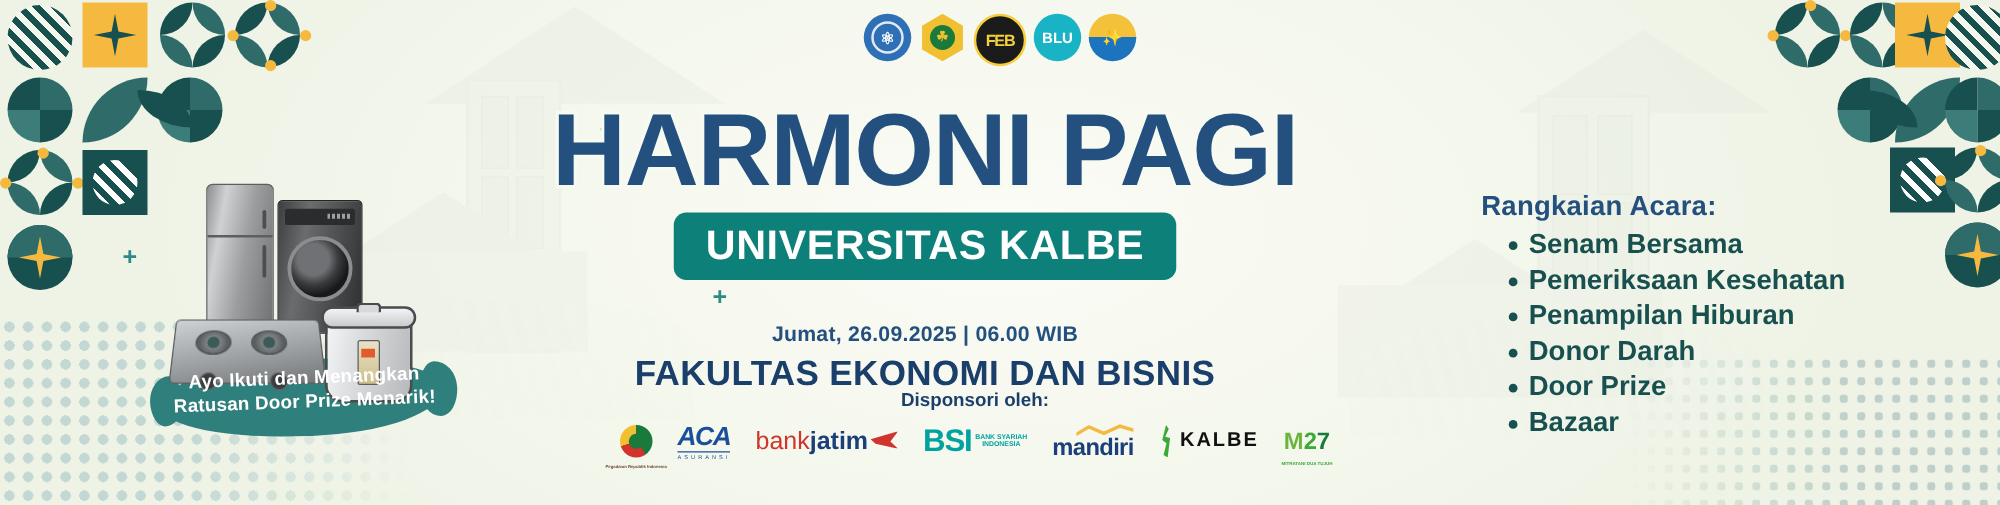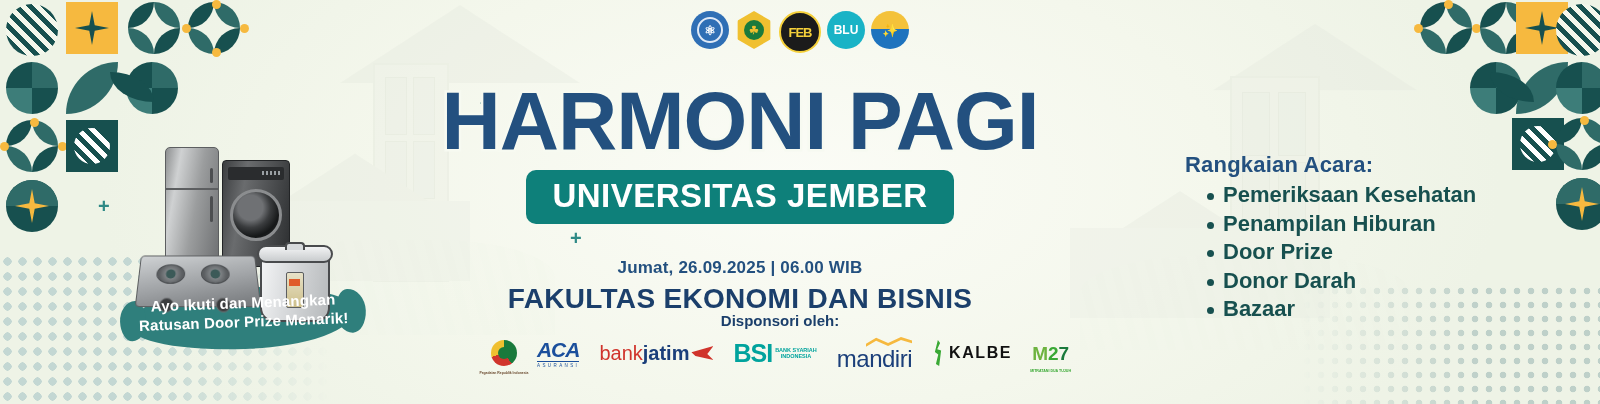--- a/index.html
+++ b/index.html
@@ -134,21 +134,21 @@
   #sp-bankjatim .sw{display:inline-block;width:22px;height:14px;margin-left:2px;
     background:#d0342c;clip-path:polygon(0% 45%,100% 0%,72% 58%,100% 100%,18% 72%);}
 
   #sp-bsi .t{font-size:25px;font-weight:800;color:#00a39d;letter-spacing:-1px;line-height:1;}
   #sp-bsi .sub{font-size:5.5px;font-weight:700;color:#00a39d;line-height:1.15;margin-left:3px;}
 
   #sp-mandiri{flex-direction:column;}
   #sp-mandiri .wave{width:46px;height:10px;background:#f6b93f;
     clip-path:polygon(0% 70%,22% 10%,48% 62%,76% 4%,100% 38%,100% 66%,76% 34%,48% 92%,22% 40%,0% 100%);
     margin-bottom:1px;align-self:flex-end;}
-  #sp-mandiri .t{font-size:24px;font-weight:400;color:#1b3f7a;line-height:.9;letter-spacing:-.5px;}
+  #sp-mandiri .t{font-size:19px;font-weight:700;color:#1b3f7a;line-height:.9;letter-spacing:-.5px;}
 
   #sp-kalbe .k{width:13px;height:26px;margin-right:4px;background:#3aa935;
     clip-path:polygon(45% 0%,62% 12%,40% 36%,70% 40%,55% 100%,30% 92%,48% 56%,22% 46%);}
   #sp-kalbe .t{font-size:16px;font-weight:800;color:#111;letter-spacing:1.6px;}
 
   #sp-m27 .box{display:flex;align-items:center;justify-content:center;gap:0px;
     font-size:19px;font-weight:800;line-height:1;}
   #sp-m27 .g1{color:#6db33f;}#sp-m27 .g2{color:#3aa935;}#sp-m27 .g3{color:#1a7a3c;}
   #sp-m27 .cap{position:absolute;bottom:-1px;left:50%;transform:translateX(-50%);
     font-size:3.6px;font-weight:700;color:#3aa935;white-space:nowrap;}
@@ -370,21 +370,21 @@
     <div class="tlogo" id="logo-blu">
       <span>BLU</span>
     </div>
     <div class="tlogo" id="logo-pelayanan">
       <span class="sw">✨</span>
     </div>
   </div>
 
   <div id="headline-block">
     <h1 id="title">HARMONI PAGI</h1>
-    <div id="subtitle-badge">UNIVERSITAS JEMBER</div>
+    <div id="subtitle-badge">UNIVERSITAS KALBE</div>
     <div id="datetime">Jumat, 26.09.2025 | 06.00 WIB</div>
     <div id="faculty">FAKULTAS EKONOMI DAN BISNIS</div>
   </div>
 
   <div id="sponsor-block">
     <div id="sponsor-label">Disponsori oleh:</div>
     <div id="sponsor-row">
 
       <div class="sp" id="sp-pegadaian">
         <div class="mark"></div>
@@ -430,24 +430,25 @@
         </div>
         <div class="cap">MITRATANI DUA TUJUH</div>
       </div>
 
     </div>
   </div>
 
   <div id="agenda">
     <div id="agenda-title">Rangkaian Acara:</div>
     <ul id="agenda-list">
+      <li>Senam Bersama</li>
       <li>Pemeriksaan Kesehatan</li>
       <li>Penampilan Hiburan</li>
+      <li>Donor Darah</li>
       <li>Door Prize</li>
-      <li>Donor Darah</li>
       <li>Bazaar</li>
     </ul>
   </div>
 
   <div id="prize-block">
     <div id="brush"></div>
 
     <div class="app" id="fridge">
       <div class="div"></div>
         <div class="h1"></div>

